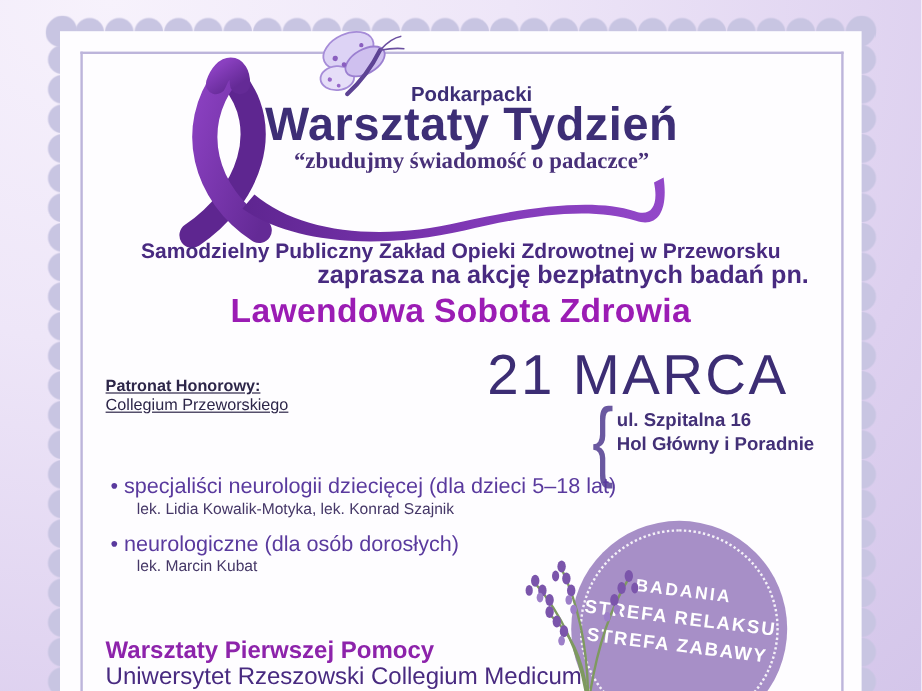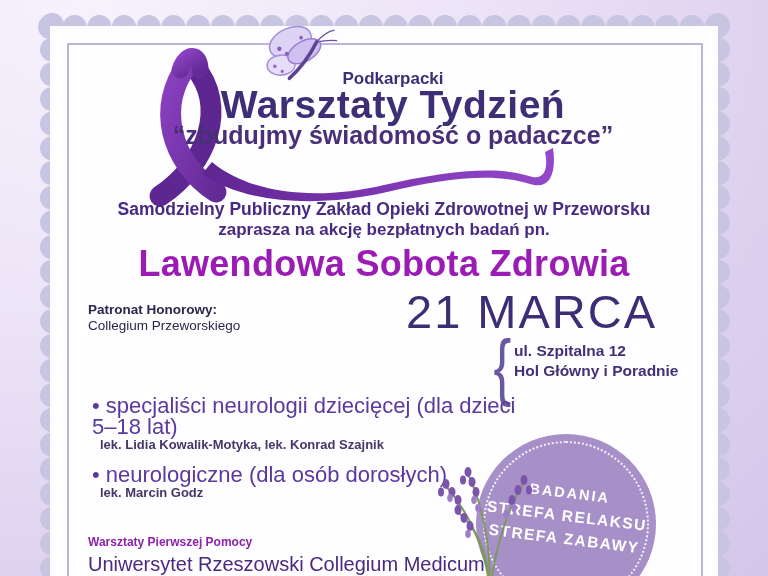--- a/index.html
+++ b/index.html
@@ -19,47 +19,47 @@
     background-image:radial-gradient(circle at 14px 12px,#c8c5e2 11.5px,rgba(200,197,226,0) 12.5px);
     background-size:28px 24.7px;background-repeat:repeat-y;}
 
   #poster{left:50px;top:26px;width:668px;height:550px;background:#fefdff;}
   #frame{left:67px;top:43px;width:632px;height:560px;border:2px solid #bdb5db;border-bottom:none;}
 
   
   #header-block{left:133px;top:70px;width:520px;text-align:center;color:#3d2e76;}
   #header-region{font-size:17px;line-height:18px;font-weight:600;}
   #header-title{font-size:39px;line-height:34px;font-weight:600;letter-spacing:.5px;}
-  #header-tagline{font-size:25px;line-height:26px;font-weight:600;color:#483079;}
+  #header-tagline{font-size:19px;line-height:26px;font-weight:600;color:#483079;font-family:Liberation Serif, serif;}
 
   #intro-block{left:94px;top:199px;width:580px;text-align:center;color:#482a80;}
   #intro-line1{font-size:17.5px;line-height:21px;font-weight:600;}
-  #intro-line2{font-size:17px;line-height:20px;font-weight:600;}
+  #intro-line2{font-size:21px;line-height:20px;font-weight:600;text-align:right;}
   #event-title{left:64px;top:243px;width:640px;text-align:center;
-               font-size:36px;font-weight:bold;color:#9b1cb4;letter-spacing:.3px;}
-
-  #patronage{left:88px;top:302px;color:#2d2649;font-size:13.5px;line-height:16px;}
+               font-size:28px;font-weight:bold;color:#9b1cb4;letter-spacing:.3px;}
+
+  #patronage{left:88px;top:314px;color:#2d2649;font-size:13.5px;line-height:16px;text-decoration:underline;}
   #patronage .lbl{font-weight:bold;}
 
   #date-line{left:406px;top:288px;width:280px;font-size:47px;line-height:48px;
              font-weight:500;color:#3c2d74;letter-spacing:2px;white-space:nowrap;}
   #brace{left:490px;top:336px;font-size:74px;line-height:62px;color:#6a58a0;
          transform:scaleX(.72);font-weight:200;}
   #brace::before{content:"{";}
   #details-block{left:514px;top:341px;color:#433077;font-size:15.5px;line-height:19.5px;font-weight:600;}
 
   #exams-head{left:88px;top:369px;font-size:18.5px;font-weight:bold;color:#9b1cb4;}
   #exam-list{left:92px;top:395px;width:430px;}
   .exam-item{margin-bottom:11px;}
-  .exam-title{font-size:22px;line-height:21px;color:#5a3a9e;}
+  .exam-title{font-size:18px;line-height:21px;color:#5a3a9e;}
   .exam-title::before{content:"• ";}
-  .exam-docs{font-size:13px;line-height:16px;color:#453767;font-weight:700;margin-left:8px;}
+  .exam-docs{font-size:13px;line-height:16px;color:#453767;font-weight:400;margin-left:22px;}
 
   #workshops{left:88px;top:531px;}
-  #workshops-head{font-size:12px;font-weight:bold;color:#8d23ab;line-height:23px;}
+  #workshops-head{font-size:20px;font-weight:bold;color:#8d23ab;line-height:23px;}
   #workshops-sub{font-size:20px;color:#482a80;line-height:21px;}
 
   
   #badge{left:476px;top:434px;width:180px;height:180px;border-radius:50%;background:#a78fc7;}
   #badge::after{content:"";position:absolute;inset:7px;border:2px dotted rgba(255,255,255,.88);border-radius:50%;}
   #badge-text{position:absolute;inset:0;padding-top:48px;text-align:center;transform:rotate(7deg);
               color:#fff;font-weight:600;}
   .badge-l1{font-size:14.5px;letter-spacing:2px;line-height:22px;}
   .badge-l2{font-size:15.5px;letter-spacing:1.5px;line-height:23px;}
 
@@ -126,32 +126,32 @@
   <div class="abs" id="event-title">Lawendowa Sobota Zdrowia</div>
 
   <div class="abs" id="patronage">
     <div class="lbl">Patronat Honorowy:</div>
     <div>Collegium Przeworskiego</div>
   </div>
 
   <div class="abs" id="date-line">21 MARCA</div>
   <div class="abs" id="brace"></div>
   <div class="abs" id="details-block">
-    <div>ul. Szpitalna 12</div>
+    <div>ul. Szpitalna 16</div>
     <div>Hol Główny i Poradnie</div>
   </div>
 
   <div class="abs" id="exam-list">
     <div class="exam-item">
       <div class="exam-title">specjaliści neurologii dziecięcej (dla dzieci 5–18 lat)</div>
       <div class="exam-docs">lek. Lidia Kowalik-Motyka, lek. Konrad Szajnik</div>
     </div>
     <div class="exam-item">
       <div class="exam-title">neurologiczne (dla osób dorosłych)</div>
-      <div class="exam-docs">lek. Marcin Godz</div>
+      <div class="exam-docs">lek. Marcin Kubat</div>
     </div>
   </div>
 
   <div class="abs" id="workshops">
     <div id="workshops-head">Warsztaty Pierwszej Pomocy</div>
     <div id="workshops-sub">Uniwersytet Rzeszowski Collegium Medicum</div>
   </div>
 
   <div class="abs" id="badge">
     <div id="badge-text">

